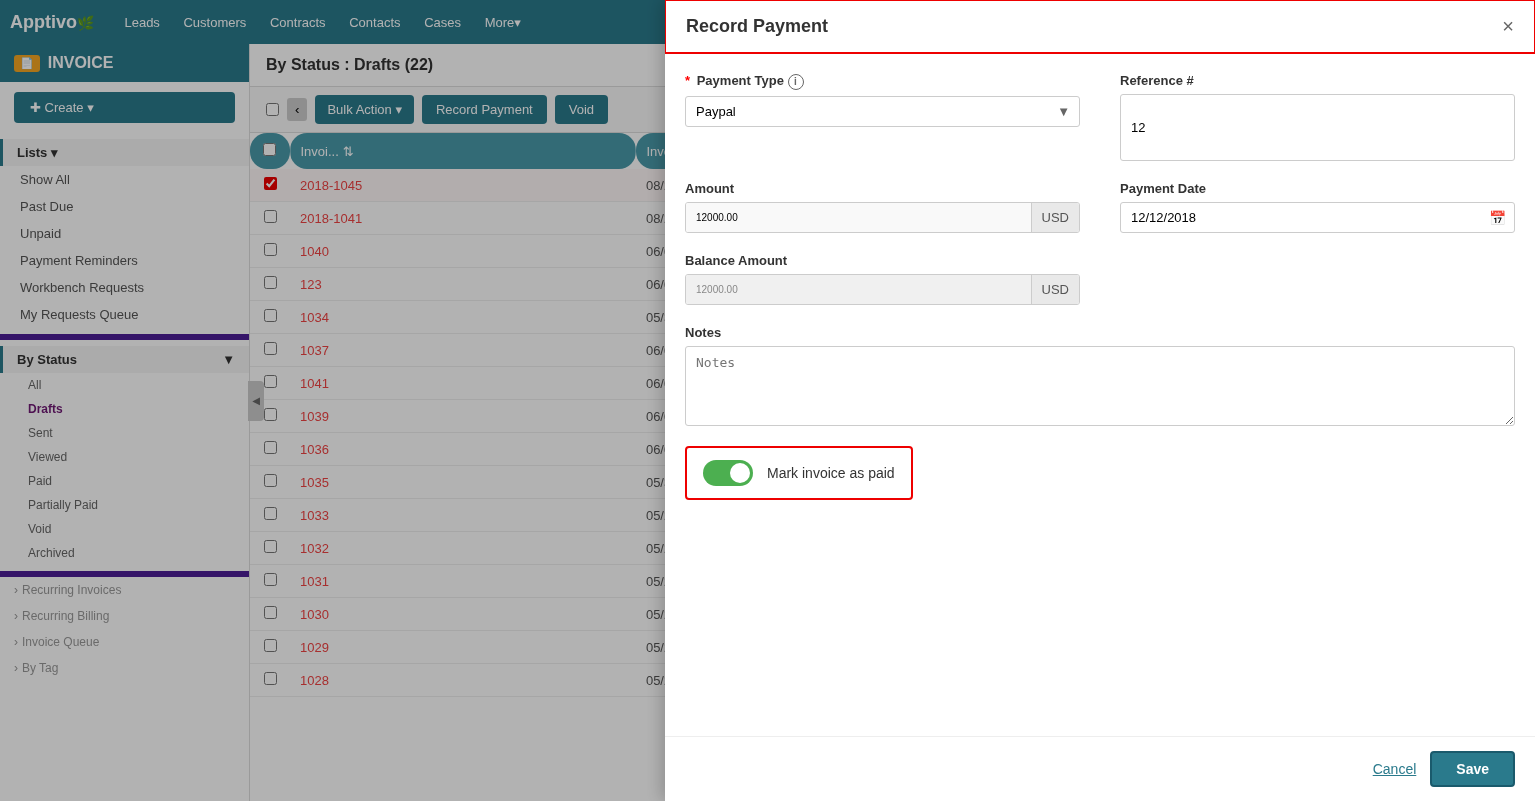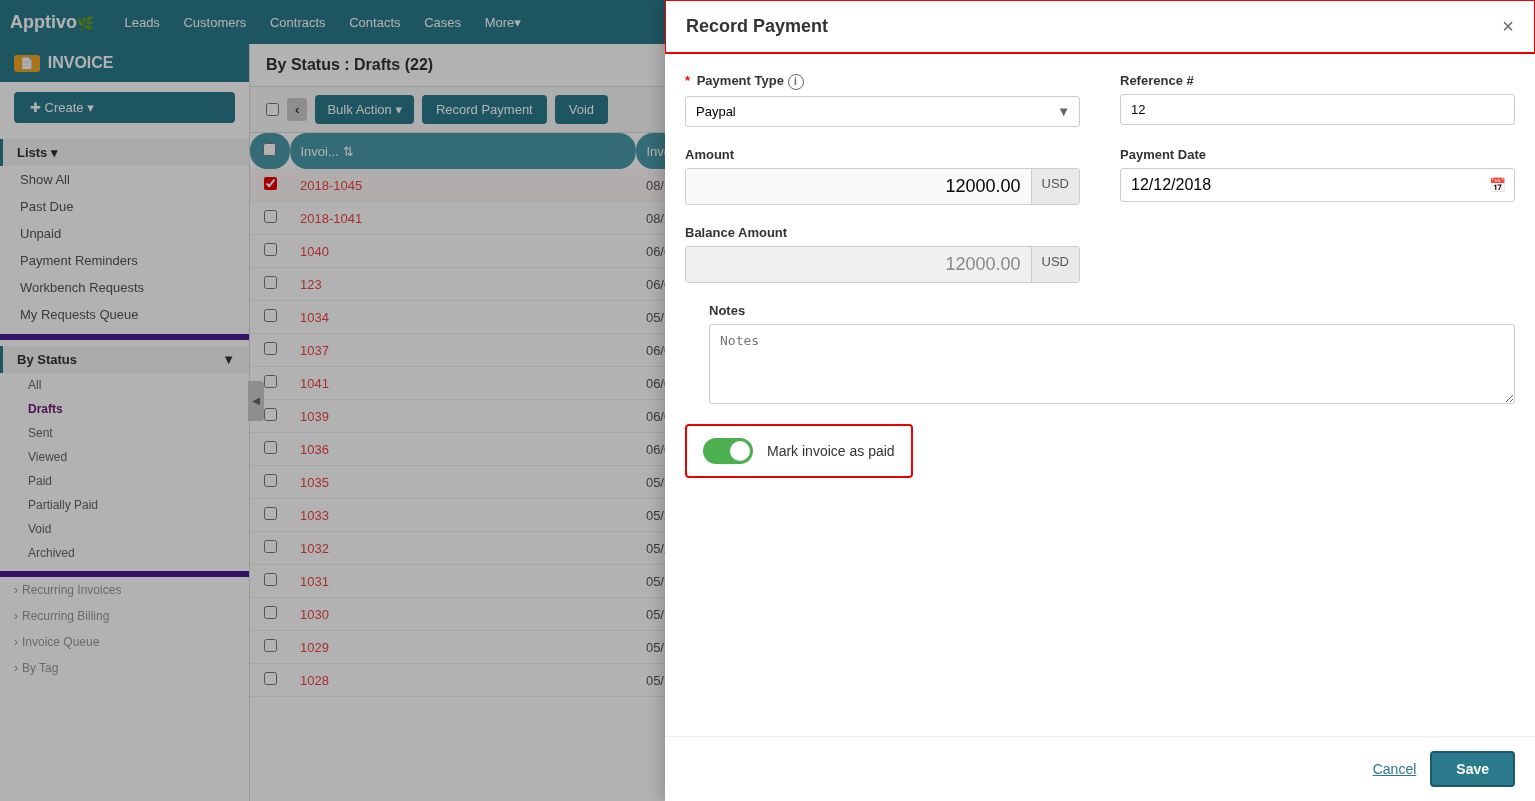--- a/index.html
+++ b/index.html
@@ -315,38 +315,37 @@
     }
     .form-label {
       font-size: 13px;
       font-weight: bold;
       color: #333;
     }
     .form-label .required { color: red; margin-right: 3px; }
     .form-control {
       border: 1px solid #ccc;
       border-radius: 3px;
-      padding: 7px 10px;
+      padding: 25px 10px;
       font-size: 13px;
       outline: none;
       width: 100%;
     }
     .input-with-suffix {
       display: flex;
       border: 1px solid #ccc;
       border-radius: 3px;
       overflow: hidden;
     }
     .input-with-suffix input {
       flex: 1;
       border: none;
       outline: none;
       padding: 7px 10px;
-      font-size: 18px;
-      text-align: right;
+      font-size: 10px;
       background: #f9f9f9;
     }
     .input-suffix {
       background: #e9e9e9;
       padding: 7px 10px;
       font-size: 13px;
       color: #555;
       border-left: 1px solid #ccc;
     }
     .select-wrapper {
@@ -372,21 +371,21 @@
       color: #666;
     }
     .date-wrapper {
       position: relative;
     }
     .date-wrapper input {
       width: 100%;
       border: 1px solid #ccc;
       border-radius: 3px;
       padding: 7px 34px 7px 10px;
-      font-size: 16px;
+      font-size: 13px;
       outline: none;
     }
     .date-icon {
       position: absolute;
       right: 8px;
       top: 50%;
       transform: translateY(-50%);
       color: #666;
       font-size: 14px;
       cursor: pointer;
@@ -835,21 +834,21 @@
           <label class="form-label">Balance Amount</label>
           <div class="input-with-suffix">
             <input type="text" readonly="" value="12000.00" style="background: rgb(240, 240, 240); color: rgb(136, 136, 136);">
             <span class="input-suffix">USD</span>
           </div>
         </div>
         <div class="form-group"></div>
       </div>
 
       
-      <div class="form-group" style="margin-bottom:20px;margin-left:24px;">
+      <div class="form-group" style="margin-bottom:20px;">
         <label class="form-label">Notes</label>
         <textarea class="notes-area" placeholder="Notes" style=""></textarea>
       </div>
 
       
       <div class="toggle-row">
         <label class="toggle-switch">
           <input type="checkbox" checked="" style="">
           <span class="toggle-slider"></span>
         </label>

